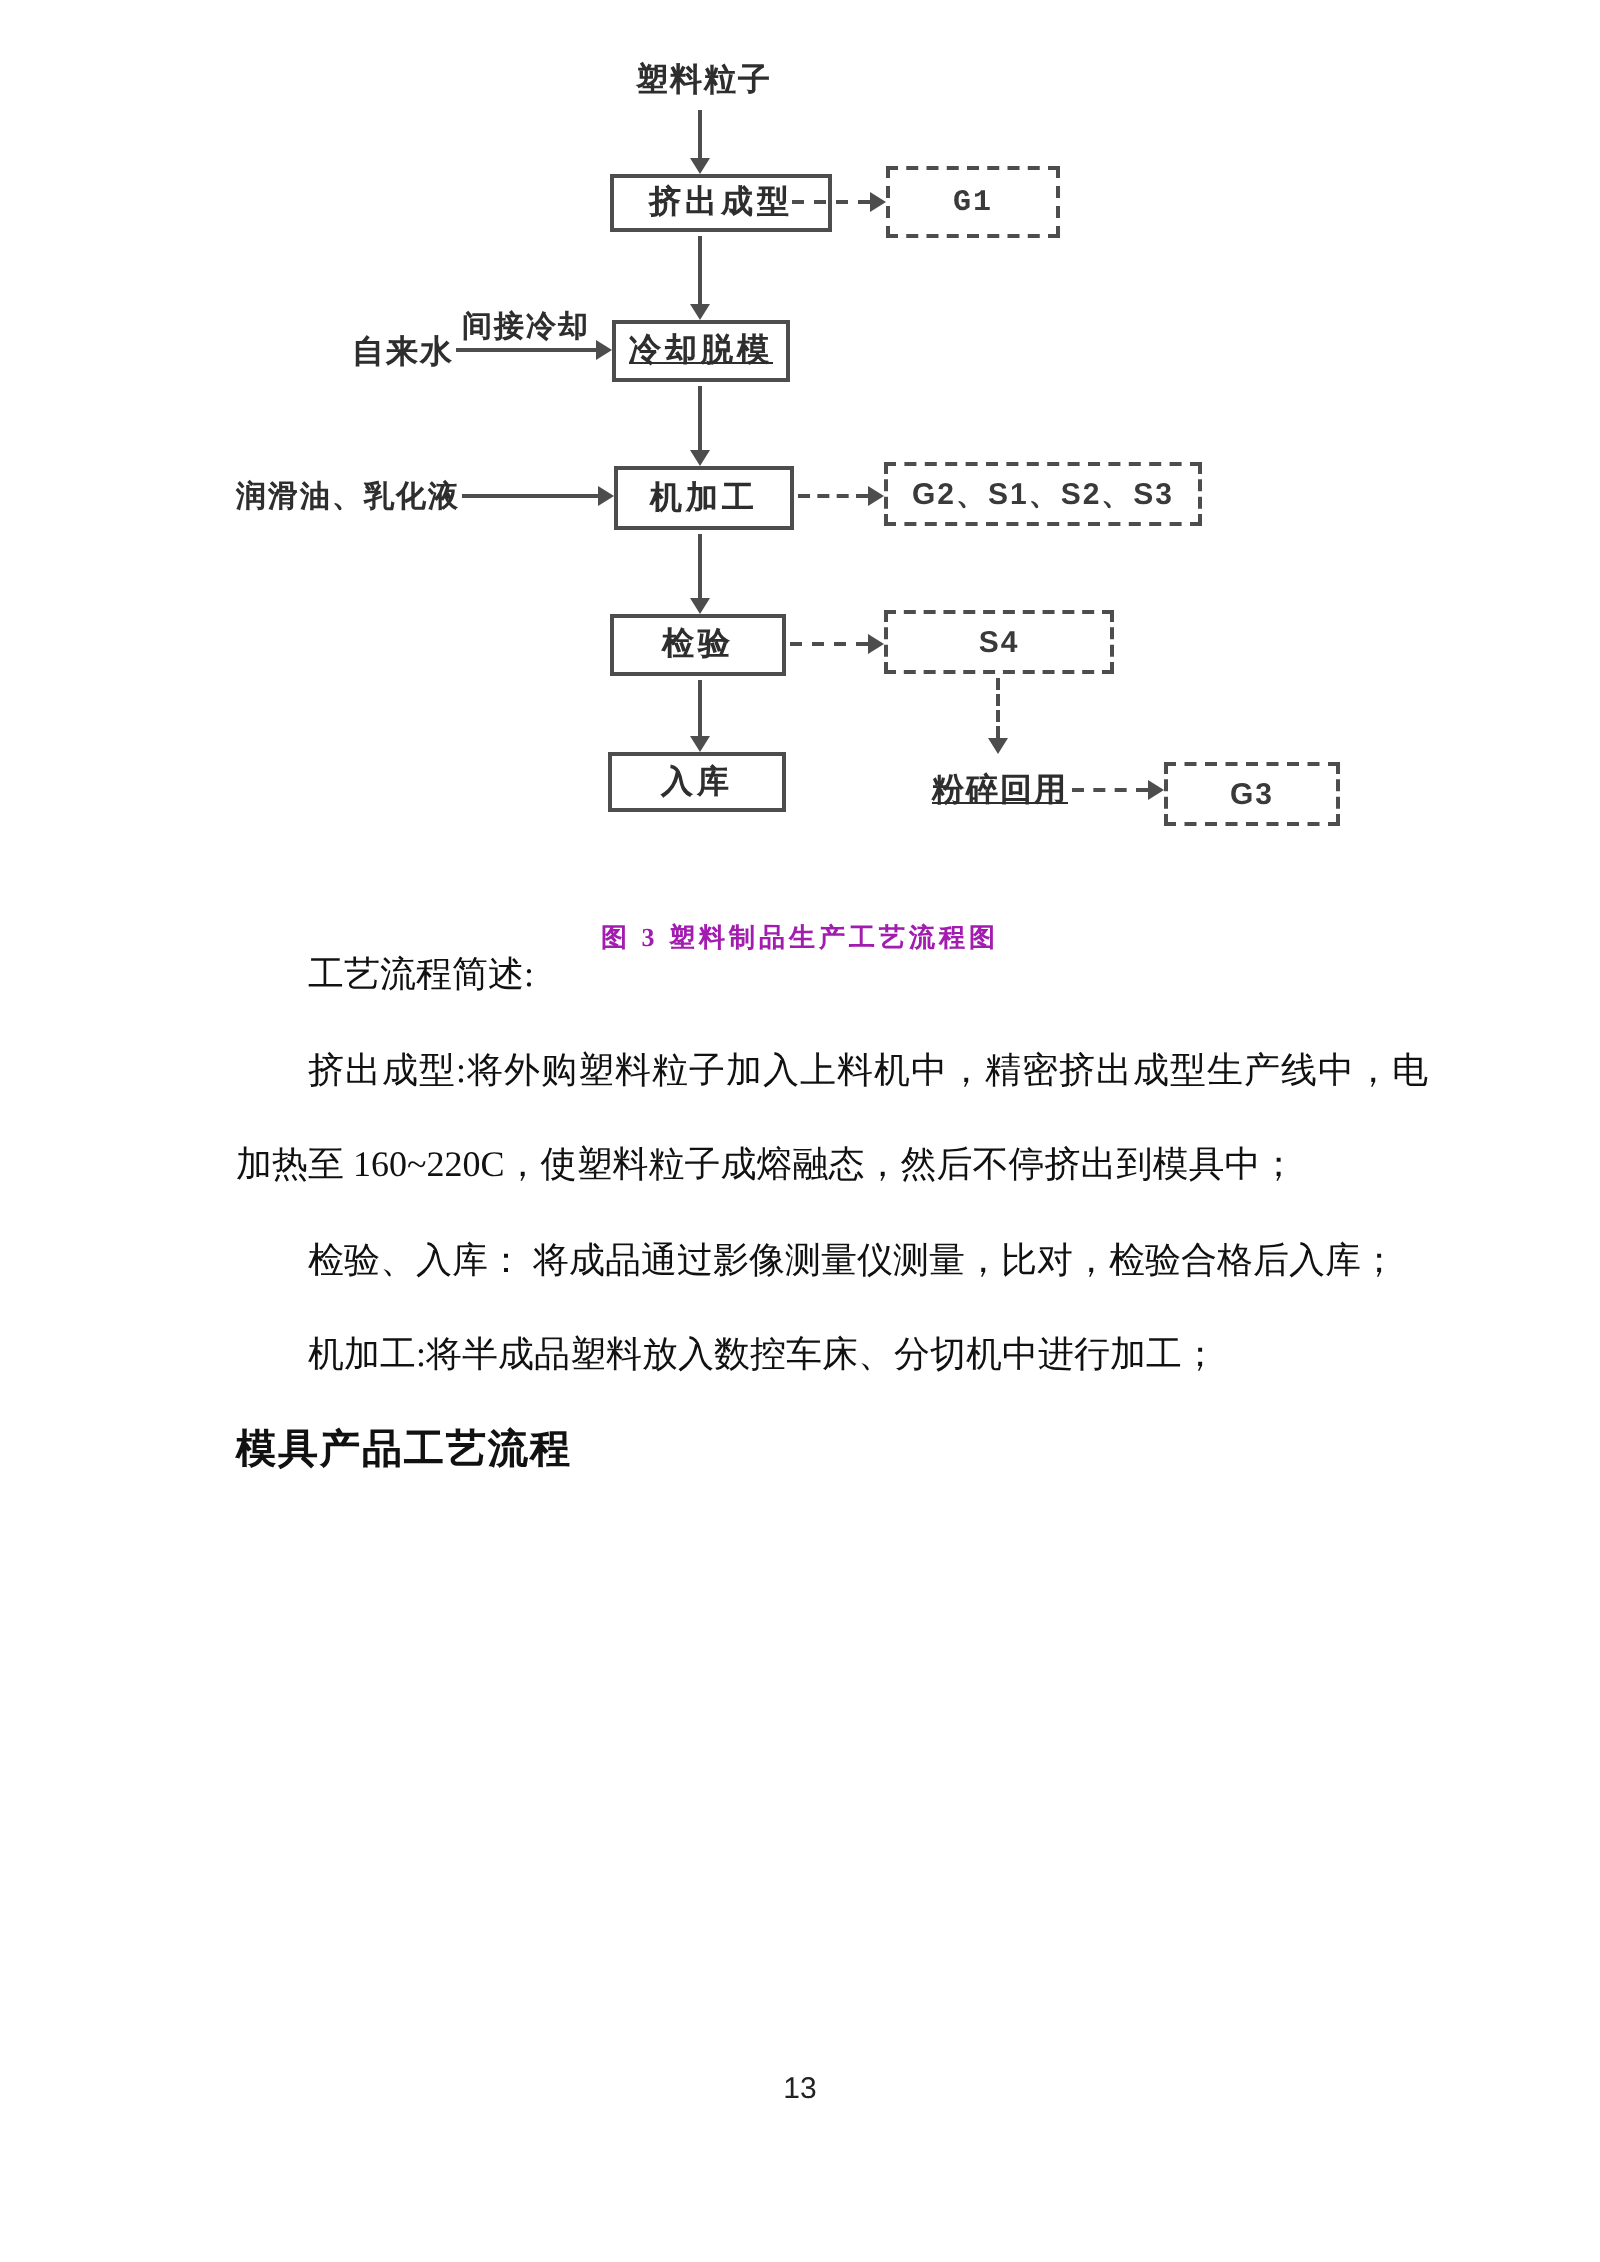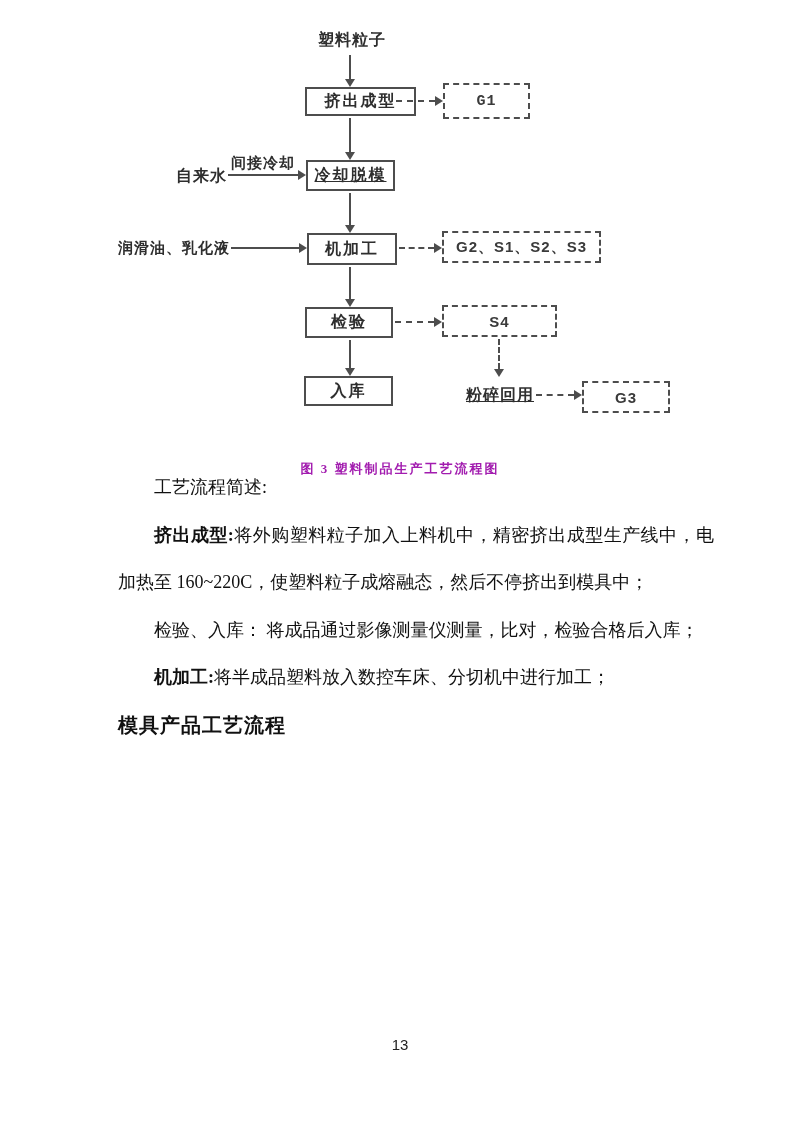--- a/index.html
+++ b/index.html
@@ -46,21 +46,21 @@
     color:#a21caf;
     margin-top:32px;
   }
   
   .bodytext {
     position:absolute; left:118px; top:464px; width:596px;
     font-size:18px; line-height:47.5px; color:#111;
     text-align:justify; text-justify:inter-character;
   }
   .bodytext p { text-indent:2em; margin:0; }
-  .bodytext p b { font-weight:bold; }
+  .bodytext p b { font-weight:normal; }
   .section-heading {
     font-size:20px; font-weight:bold; letter-spacing:1px;
     line-height:47.5px;
   }
   
   .pagenum {
     position:absolute; left:0; top:1036px; width:800px;
     text-align:center; font-size:15px; color:#222;
     font-family:"Liberation Sans", sans-serif;
   }

